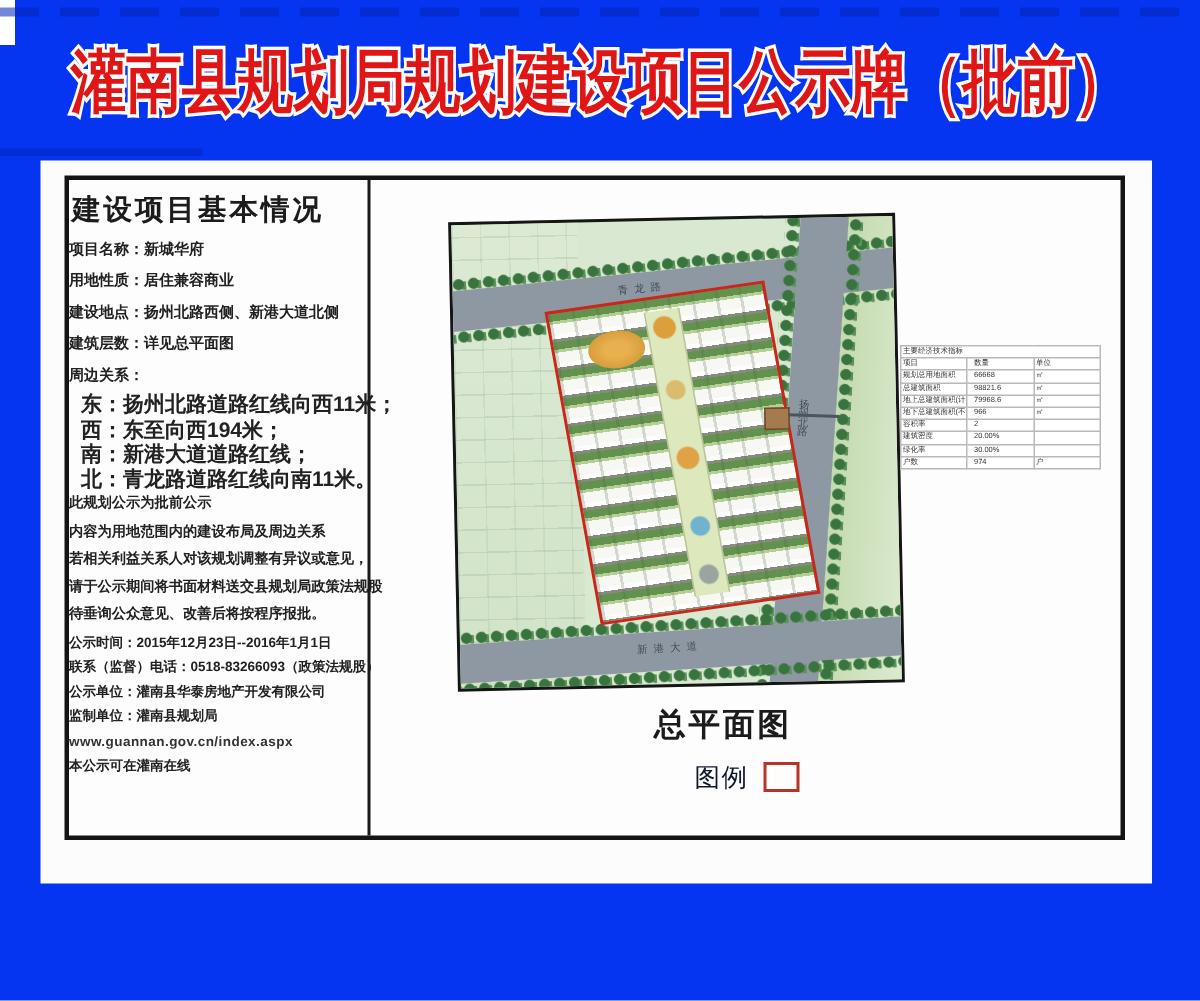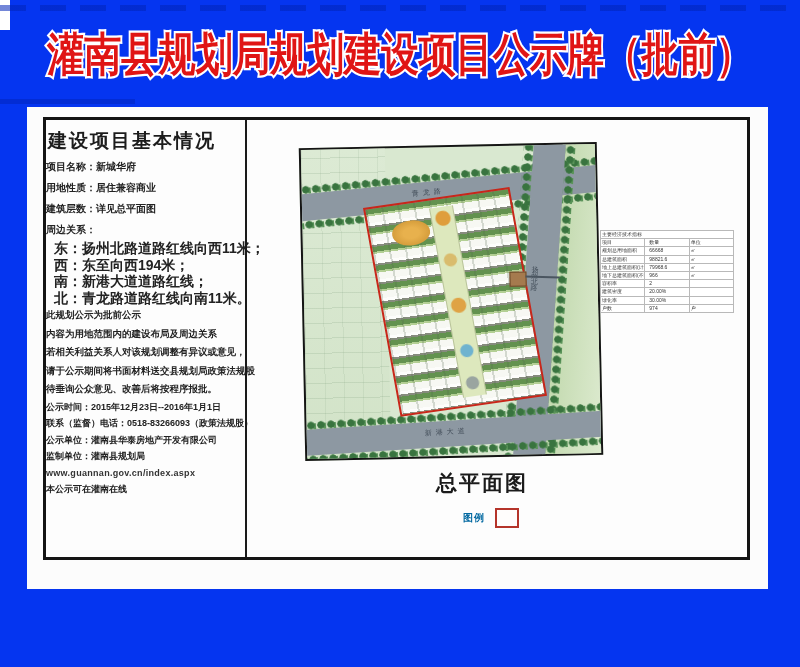--- a/index.html
+++ b/index.html
@@ -85,21 +85,21 @@
   
   .tbl{position:absolute;left:554px;top:110px;width:134px;border-collapse:collapse;
       font-size:5px;line-height:7.2px;color:#333;background:#fff;table-layout:fixed;}
   .tbl td{border:1px solid #b9b9b9;padding:0 1px;white-space:nowrap;overflow:hidden;height:7.2px;}
   .tbl .c1{width:56px;}.tbl .c2{width:34px;text-align:left;padding-left:4px;}.tbl .c3{width:34px;}
 
   
   .caption{position:absolute;left:356px;top:349px;width:160px;text-align:center;
       font-size:21px;font-weight:bold;letter-spacing:2px;color:#1b1b1b;}
   .legend{position:absolute;left:417px;top:386px;height:24px;display:flex;align-items:center;}
-  .legend-label{font-size:10px;font-weight:bold;color:#0369a1;letter-spacing:1px;}
+  .legend-label{font-size:17px;font-weight:normal;color:#0f172a;letter-spacing:1px;}
   .legend-box{margin-left:10px;width:24px;height:20px;background:#fffdfc;border:2px solid #b5342a;box-sizing:border-box;}
 </style>
 </head>
 <body>
 
 <div class="artifact-corner"></div>
 <div class="artifact-band"></div>
 <div class="artifact-band2"></div>
 
 <svg class="title-svg" viewBox="0 0 800 70">
@@ -107,20 +107,21 @@
 </svg>
 
 <div class="panel">
   <div class="doc">
 
     <div class="left">
       <div class="h1">建设项目基本情况</div>
       <div class="lines">
         <div class="ln a">项目名称：新城华府</div>
         <div class="ln a">用地性质：居住兼容商业</div>
+        <div class="ln a">建设地点：扬州北路西侧、新港大道北侧</div>
         <div class="ln a">建筑层数：详见总平面图</div>
         <div class="ln a">周边关系：</div>
         <div class="ln b">东：扬州北路道路红线向西11米；</div>
         <div class="ln b">西：东至向西194米；</div>
         <div class="ln b">南：新港大道道路红线；</div>
         <div class="ln b">北：青龙路道路红线向南11米。</div>
         <div class="ln c">此规划公示为批前公示</div>
         <div class="ln c">内容为用地范围内的建设布局及周边关系</div>
         <div class="ln c">若相关利益关系人对该规划调整有异议或意见，</div>
         <div class="ln c">请于公示期间将书面材料送交县规划局政策法规股</div>

